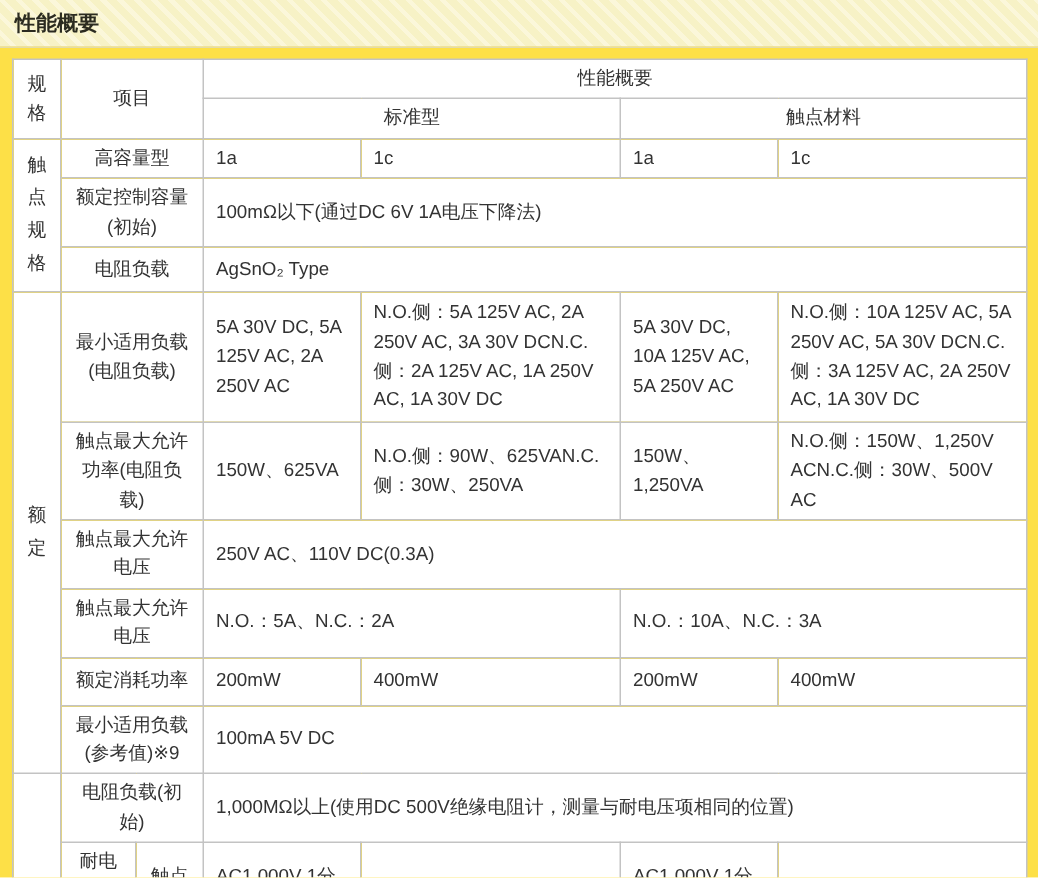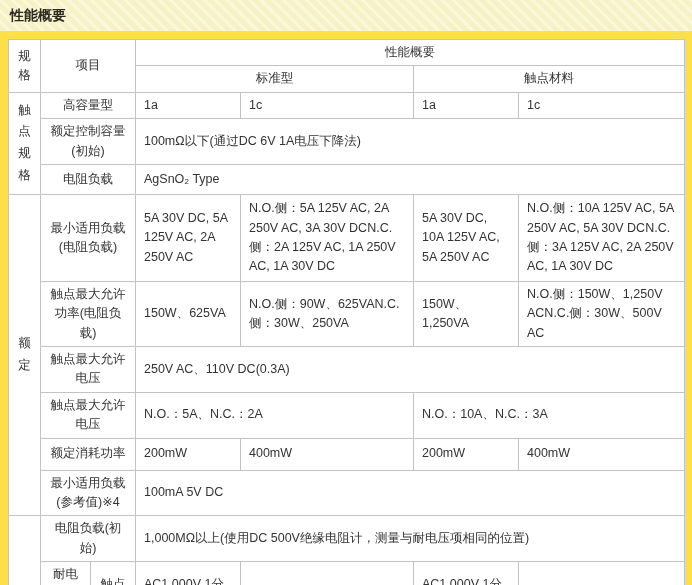--- a/index.html
+++ b/index.html
@@ -132,21 +132,21 @@
       <td colspan="2">N.O.：10A、N.C.：3A</td>
     </tr>
     <tr style="height:32px">
       <td class="label" colspan="2">额定消耗功率</td>
       <td>200mW</td>
       <td>400mW</td>
       <td>200mW</td>
       <td>400mW</td>
     </tr>
     <tr style="height:41px">
-      <td class="label" colspan="2">最小适用负载(参考值)※4</td>
+      <td class="label" colspan="2">最小适用负载(参考值)※9</td>
       <td colspan="4">100mA 5V DC</td>
     </tr>
 
     <tr style="height:44px">
       <td class="label" rowspan="3">
             <span class="vert-text"></span>
           </td>
       <td class="label" colspan="2">电阻负载(初始)</td>
       <td colspan="4">1,000MΩ以上(使用DC 500V绝缘电阻计，测量与耐电压项相同的位置)</td>
     </tr>

